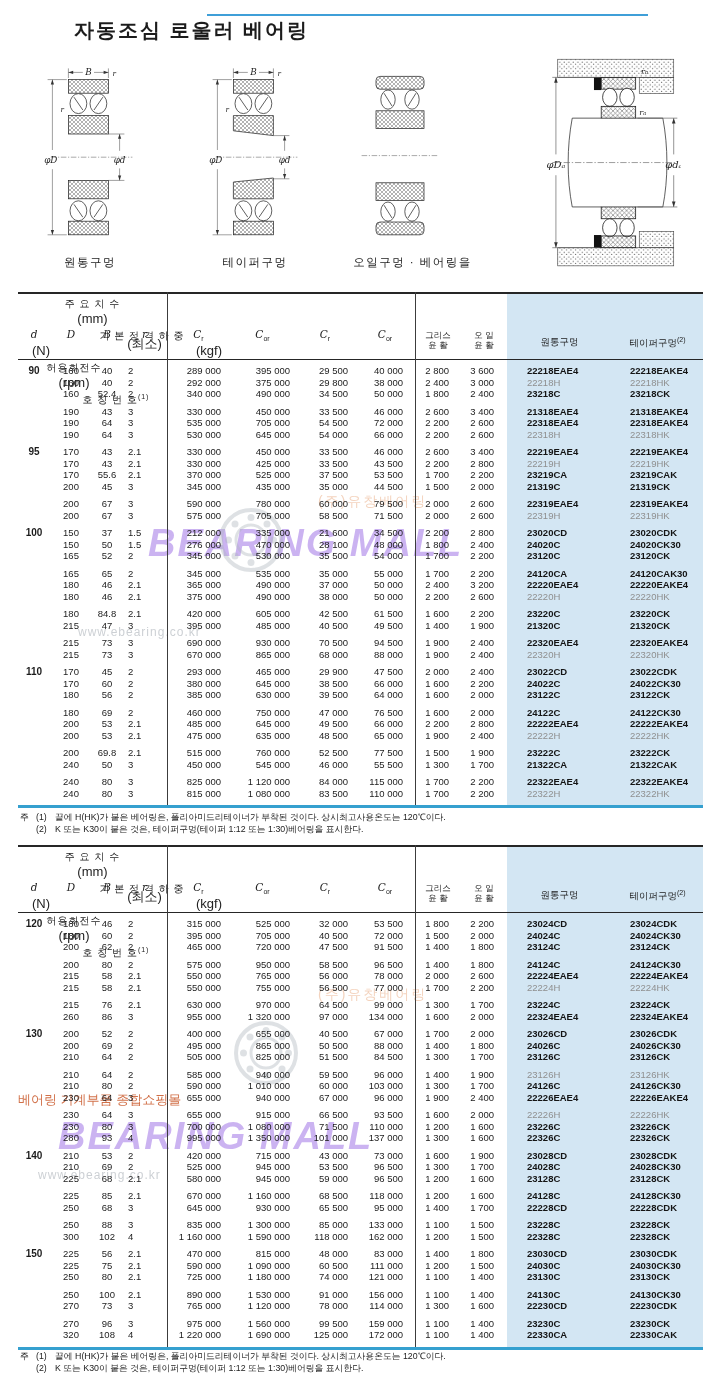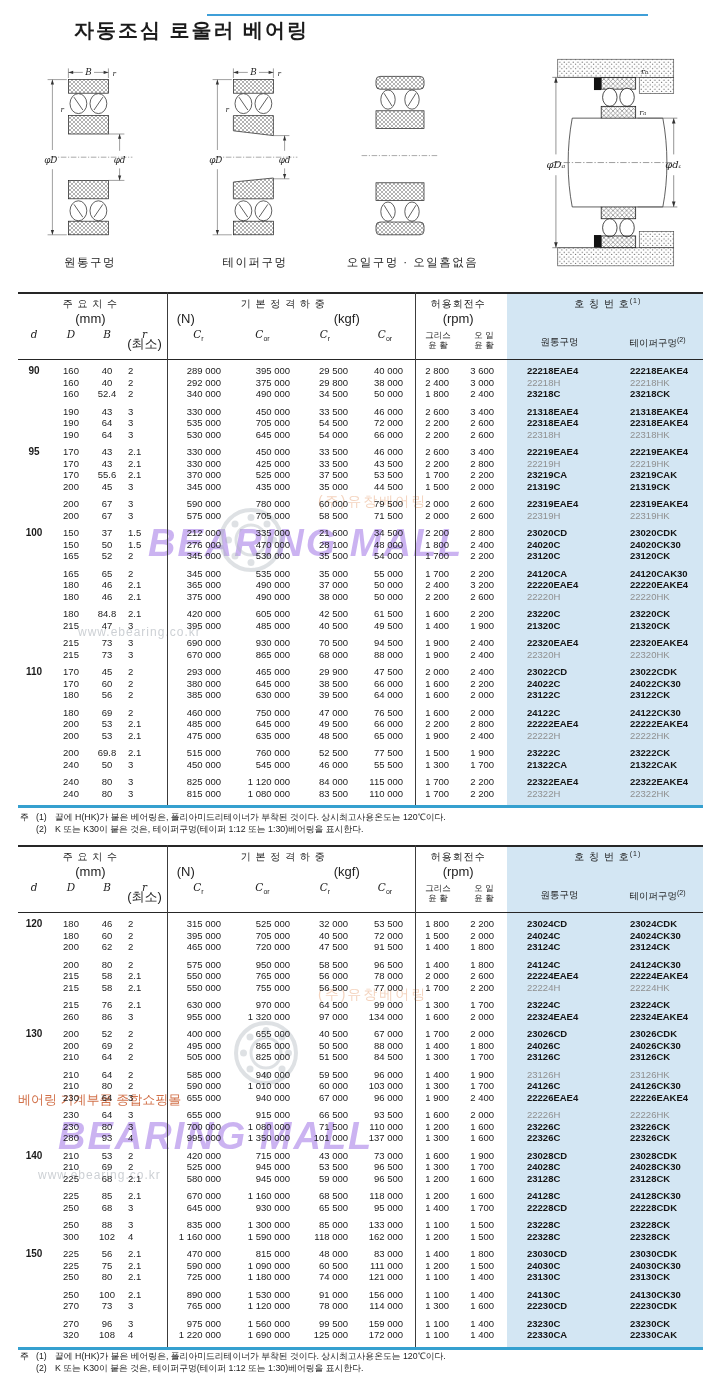--- a/index.html
+++ b/index.html
@@ -22,21 +22,21 @@
 
   
   .tblock{position:absolute;left:18px;width:685px;
           --cols:32px 42px 30px 45px 63px 65px 60px 60px 46px 46px 105px 91px;}
   #table1{top:292px;}
   #table2{top:845px;}
   .blue-overlay{position:absolute;top:0;bottom:0;left:489px;width:196px;background:#d3e6f3;z-index:0;}
   .vrule{position:absolute;top:0;bottom:0;width:0;border-left:1px solid #3c3c3c;z-index:3;}
   .vr1{left:149px}.vr2{left:397px}
   .thead{position:relative;z-index:2;border-top:2px solid #262626;border-bottom:1px solid #262626;}
-  .h-top{display:flex;height:33px;}
+  .h-top{display:flex;height:33px;flex-direction:column;}
   .hb{text-align:center;padding-top:3px;}
   .hb1{width:149px}.hb2{width:248px}.hb3{width:112px}.hb4{width:196px}
   .h-title{font-size:10px;letter-spacing:1px;}
   .h-unit{font-size:13px;color:#222;}
   .hb2 .h-unit{display:flex;}
   .hb2 .u-n{margin-left:14px;}
   .hb2 .u-kgf{margin-left:auto;margin-right:44px;}
   .h-bot{display:grid;grid-template-columns:var(--cols);height:31px;align-items:start;padding-top:1px;}
   .h-bot .sym{font-family:"DejaVu Serif",serif;font-style:italic;font-size:10.5px;text-align:center;}
   .h-bot sub{font-size:7px;font-style:normal;font-family:"Liberation Sans",sans-serif;}
@@ -276,21 +276,21 @@
         <polygon points="142,171 140,165 144,165" fill="#333"></polygon>
       <text x="12" y="128" text-anchor="middle" class="dlab">φDₐ</text>
       <text x="142" y="128" text-anchor="middle" class="dlab">φdₐ</text>
       <text x="106" y="24" class="rlab">rₐ</text>
       <text x="104" y="70" class="rlab">rₐ</text>
     </svg>
   </figure>
 
   <div class="dcap" style="left:30px;width:120px">원통구멍</div>
   <div class="dcap" style="left:195px;width:120px">테이퍼구멍</div>
-  <div class="dcap" style="left:330px;width:165px">오일구멍 · 오일홈없음</div>
+  <div class="dcap" style="left:330px;width:165px">오일구멍 · 베어링을</div>
 
   <section class="tblock" id="table1">
     <div class="blue-overlay"></div>
     <div class="vrule vr1"></div>
     <div class="vrule vr2"></div>
 
     <div class="wm" style="left:130px;top:230px">
       <span class="wm-big">BEARING MALL</span>
     </div>
     <div class="wm wm-logo" style="left:200px;top:215px">

